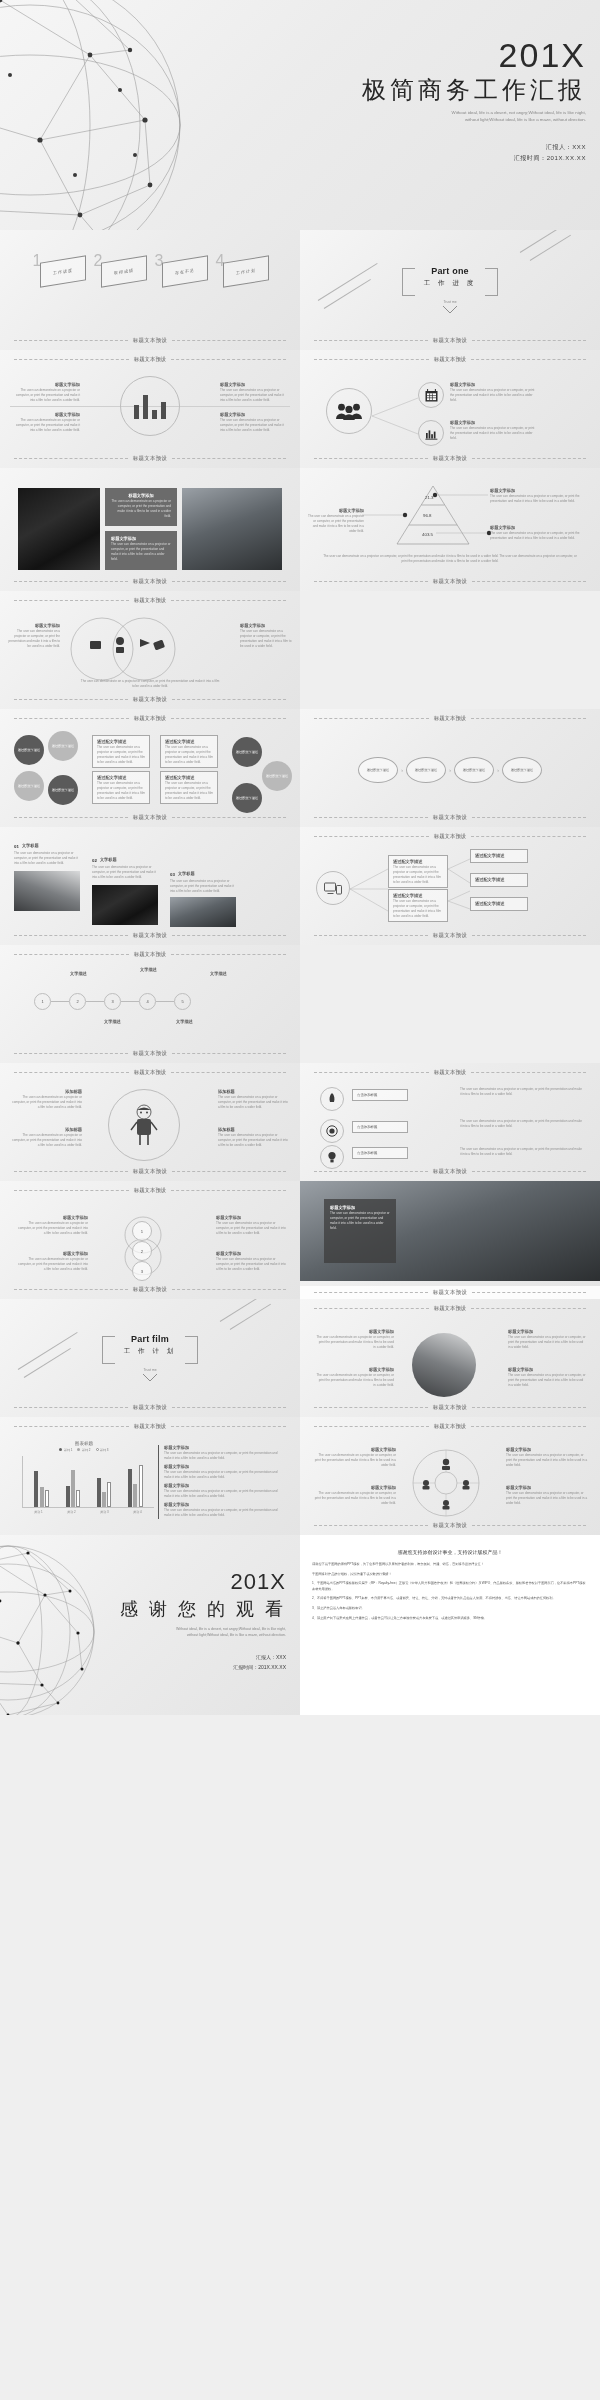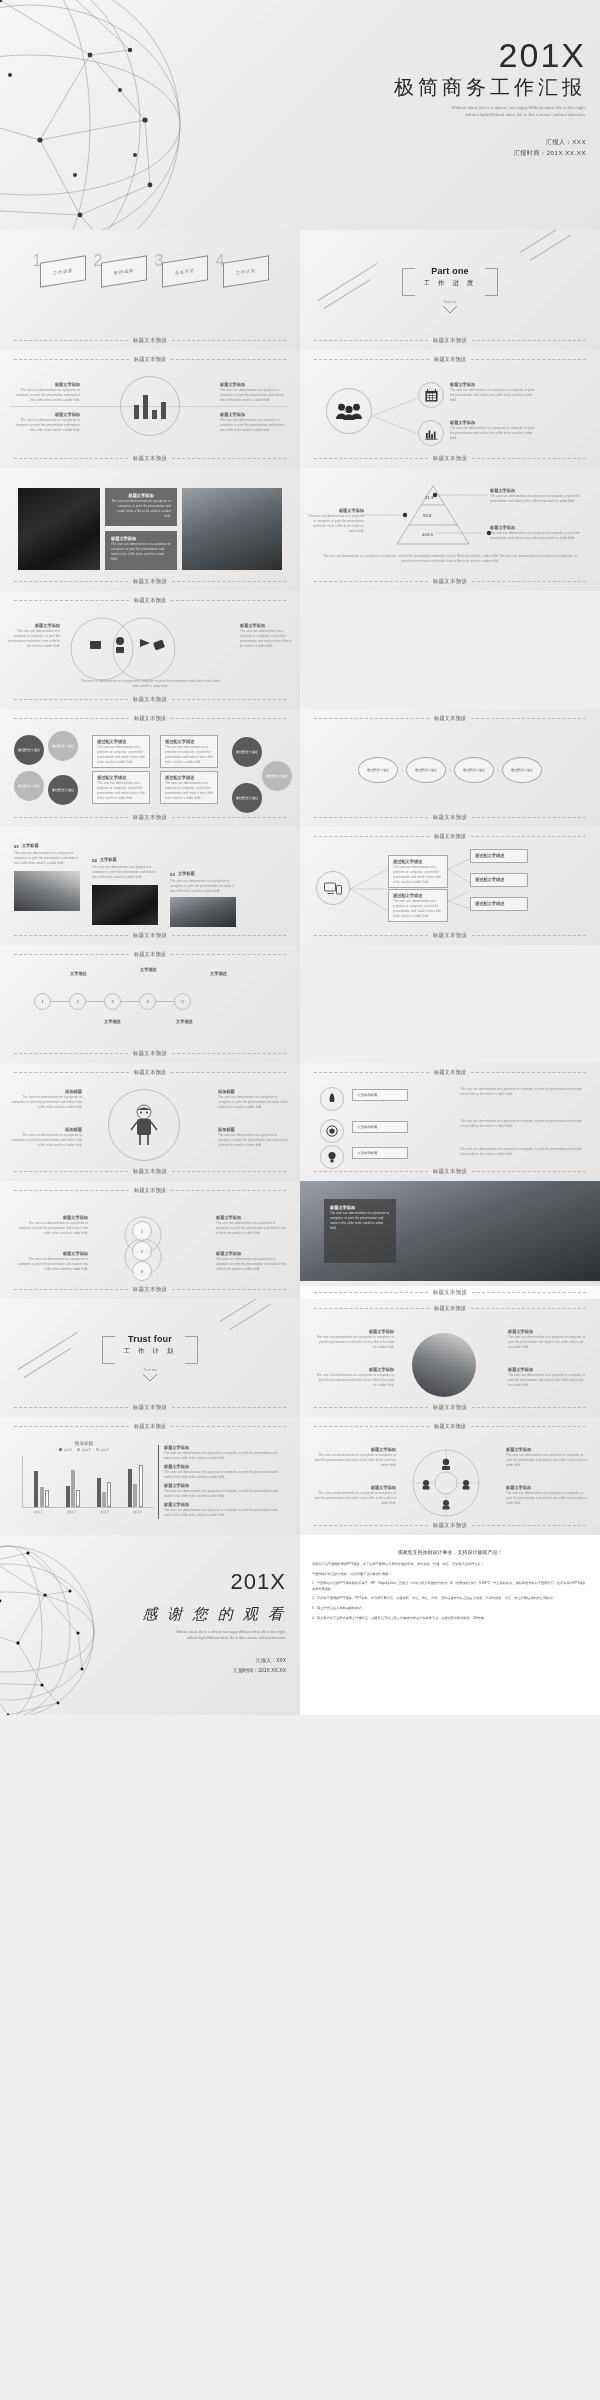--- a/index.html
+++ b/index.html
@@ -36,21 +36,21 @@
 
   .hl { font-size:4.2px; color:#555; font-weight:bold; line-height:1.5; }
   .bd { font-size:3.1px; color:#909090; line-height:1.55; }
   .ctr { text-align:center; } .rgt { text-align:right; }
 
   
   .cover { height:230px; }
   .globe { position:absolute; left:-120px; top:-40px; width:330px; height:330px; opacity:.85; }
   .cover-txt { position:absolute; right:14px; top:38px; text-align:right; }
   .yr { font-size:34px; font-weight:300; color:#2b2b2b; letter-spacing:2px; line-height:1; font-family:"Liberation Sans", sans-serif;}
-  .cn-title { font-size:20px; color:#262626; letter-spacing:4px; margin-top:4px; line-height:1.15; }
+  .cn-title { font-size:24px; color:#262626; letter-spacing:4px; margin-top:4px; line-height:1.15; }
   .en-sub { font-size:4.4px; color:#878787; line-height:1.7; margin-top:5px; max-width:220px; margin-left:auto;}
   .meta { margin-top:18px; font-size:6px; color:#3d3d3d; letter-spacing:.6px; line-height:1.9; }
 
   
   .contents-h { font-size:15px; color:#9a9a9a; letter-spacing:3px; text-align:center; padding-top:26px; font-weight:300;}
   .cbar { display:flex; justify-content:center; gap:9px; margin-top:20px; }
   .citem { position:relative; width:52px; height:38px; }
   .cnum { position:absolute; left:0; top:2px; font-size:16px; color:#bdbdbd; font-weight:300; }
   .cplate {
     position:absolute; left:7px; top:9px; width:46px; height:25px;
@@ -787,21 +787,21 @@
   </div>
 
   <div class="row">
     <div class="slide s-half" style="height:118px">
       <div class="part-wrap">
         <div class="diag" style="width:60px; right:20px; top:22px; transform:rotate(-32deg);"></div>
         <div class="diag" style="width:48px; right:22px; top:30px; transform:rotate(-32deg);"></div>
         <div class="diag" style="width:70px; left:18px; top:70px; transform:rotate(-32deg);"></div>
         <div class="diag" style="width:55px; left:24px; top:78px; transform:rotate(-32deg);"></div>
         <div class="part-box">
-          <div class="part-en">Trust four</div>
+          <div class="part-en">Part film</div>
           <div class="part-cn">工 作 计 划</div>
         </div>
         <div class="trust">Trust me</div>
         <svg class="chev" viewBox="0 0 16 9">
             <path d="M1 1 L8 8 L15 1" fill="none" stroke="#666" stroke-width="0.7"></path>
           </svg>
       </div>
       <div class="foot">
           <span class="ln"></span>
           <span class="tx">标题文本预设</span>
@@ -971,21 +971,21 @@
           <circle cx="148" cy="90" r="1.6"></circle>
             <circle cx="152" cy="126" r="1.5"></circle>
           <circle cx="78" cy="172" r="1.4"></circle>
             <circle cx="128" cy="160" r="1.4"></circle>
           <circle cx="8" cy="30" r="1.4"></circle>
             <circle cx="70" cy="58" r="1.4"></circle>
         </g>
       </svg>
       <div style="position:absolute; right:14px; top:36px; text-align:right;">
         <div style="font-size:22px; font-weight:300; color:#2b2b2b; letter-spacing:1px; line-height:1;">201X</div>
-        <div style="font-size:15px; color:#262626; letter-spacing:3px; margin-top:12px;font-style:italic;">感 谢 您 的 观 看</div>
+        <div style="font-size:18px; color:#262626; letter-spacing:3px; margin-top:4px;">感 谢 您 的 观 看</div>
         <div class="en-sub" style="font-size:3.6px; max-width:160px;">
           <div>Without ideal, life is a desert, not angry;Without ideal, life is like night,</div>
           <div>without light;Without ideal, life is like a maze, without direction.</div>
         </div>
         <div style="margin-top:14px; font-size:5px; color:#3d3d3d; line-height:2;">
           <div>汇报人：XXX</div>
           <div>汇报时间：201X.XX.XX</div>
         </div>
       </div>
     </div>

